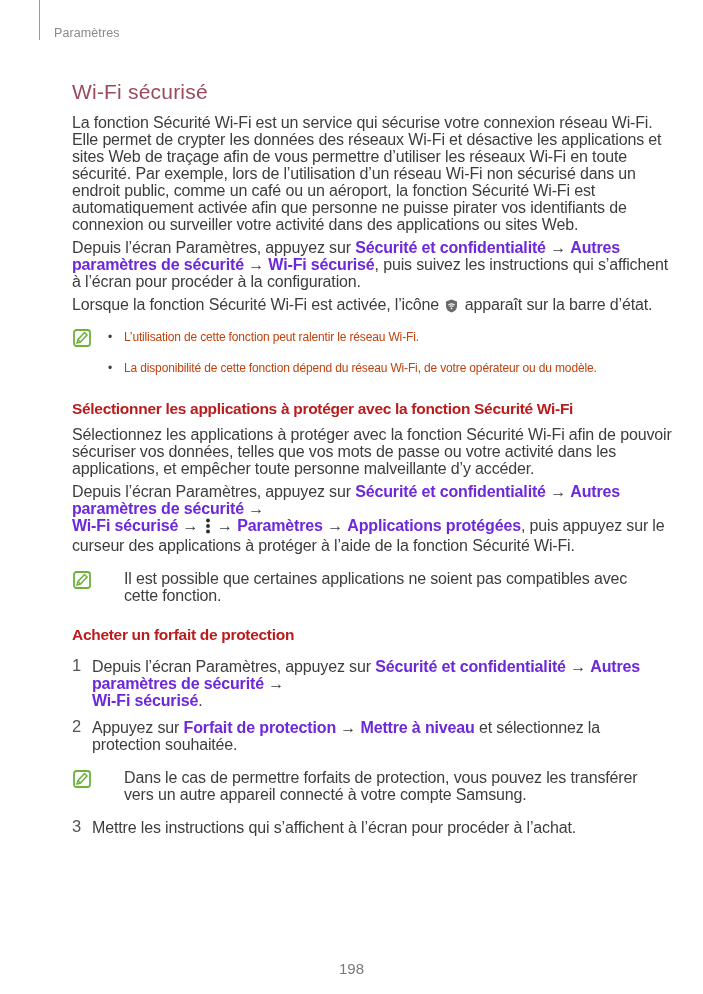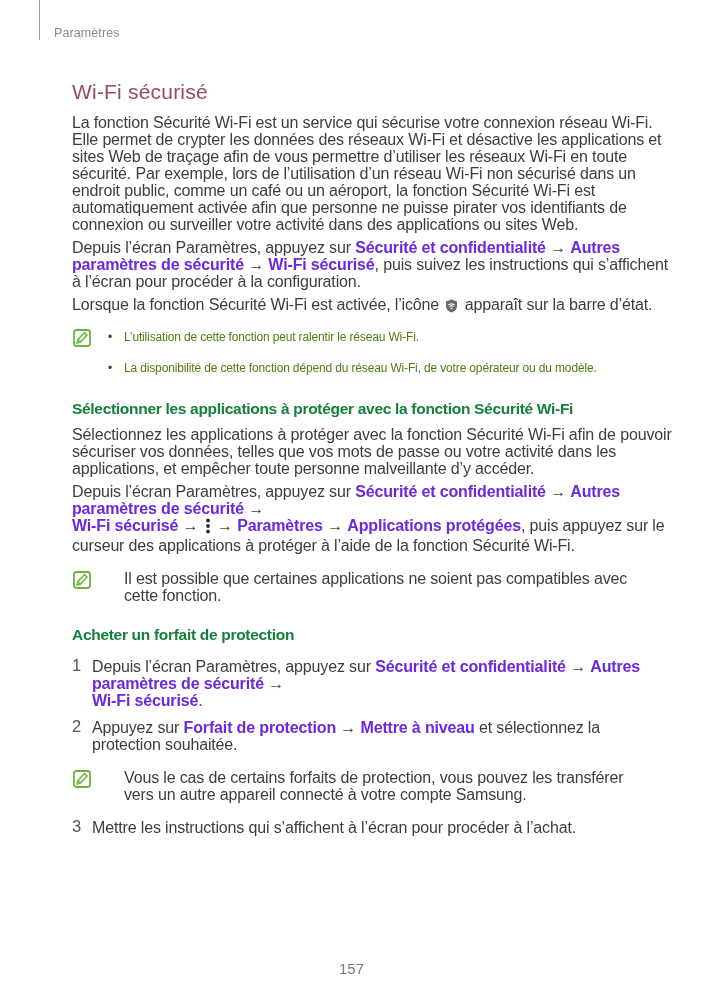--- a/index.html
+++ b/index.html
@@ -21,33 +21,33 @@
     .page-title {
       font-size: 21px; color: #9a4a5c; margin: 0 0 10px 0; font-weight: normal;
       letter-spacing: 0.2px;
     }
     p {
       margin: 0 0 6px 0; font-size: 16px; line-height: 17px; color: #3d3d3d;
       letter-spacing: -0.15px;
     }
     b { font-weight: bold; color: #6d28d9; }
     .section-title {
-      font-size: 15.5px; font-weight: bold; color: #15803d; margin: 22px 0 8px 0;
+      font-size: 15.5px; font-weight: bold; color: #b91c1c; margin: 22px 0 8px 0;
       letter-spacing: -0.3px;
     }
     .note {
       position: relative; padding-left: 36px; margin: 6px 0 6px 0;
     }
     .note-icon {
       position: absolute; left: 1px; top: 1px; width: 18px; height: 18px;
     }
     .note ul { list-style: none; margin: 0; padding: 0 0 0 16px; }
     .note li {
       position: relative; font-size: 12px; line-height: 19.2px; margin-bottom: 5px;
-      color: #4d7c0f; letter-spacing: -0.15px; margin-top: 12px;
+      color: #c2410c; letter-spacing: -0.15px; margin-top: 12px;
     }
     .note li::before {
       content: "•"; position: absolute; left: -16px; top: 0; color: #3d3d3d;
     }
     .note p { margin: 16px; }
     .step { position: relative; padding-left: 20px; margin: 8px 0 6px 0; }
     .step-num {
       position: absolute; left: 0; top: -2px; font-size: 16.5px; color: #555; font-weight: normal;
     }
     .step p { margin: 0; }
@@ -128,22 +128,22 @@
   </div>
 
   <div class="note step-note" style="margin-top:4px;">
     <span class="note-icon">
       <svg width="18" height="18" viewBox="0 0 18 18">
         <rect x="1" y="1" width="16" height="16" rx="2.5" fill="none" stroke="#6bb33a" stroke-width="1.8"></rect>
         <path d="M4 14 L5 10.5 L11.5 3.5 L14 6 L7.5 13 Z" fill="none" stroke="#6bb33a" stroke-width="1.5"></path>
         <path d="M5 10.5 L7.5 13" stroke="#6bb33a" stroke-width="1.3"></path>
       </svg>
     </span>
-    <p>Vous le cas de certains forfaits de protection, vous pouvez les transférer vers un autre appareil connecté à votre compte Samsung.</p>
+    <p>Dans le cas de permettre forfaits de protection, vous pouvez les transférer vers un autre appareil connecté à votre compte Samsung.</p>
   </div>
 
   <div class="step" style="margin-top:10px;">
     <span class="step-num">3</span>
     <p>Mettre les instructions qui s’affichent à l’écran pour procéder à l’achat.</p>
   </div>
 </div>
 
-<div class="page-number">157</div>
+<div class="page-number">198</div>
 
 </body></html>

